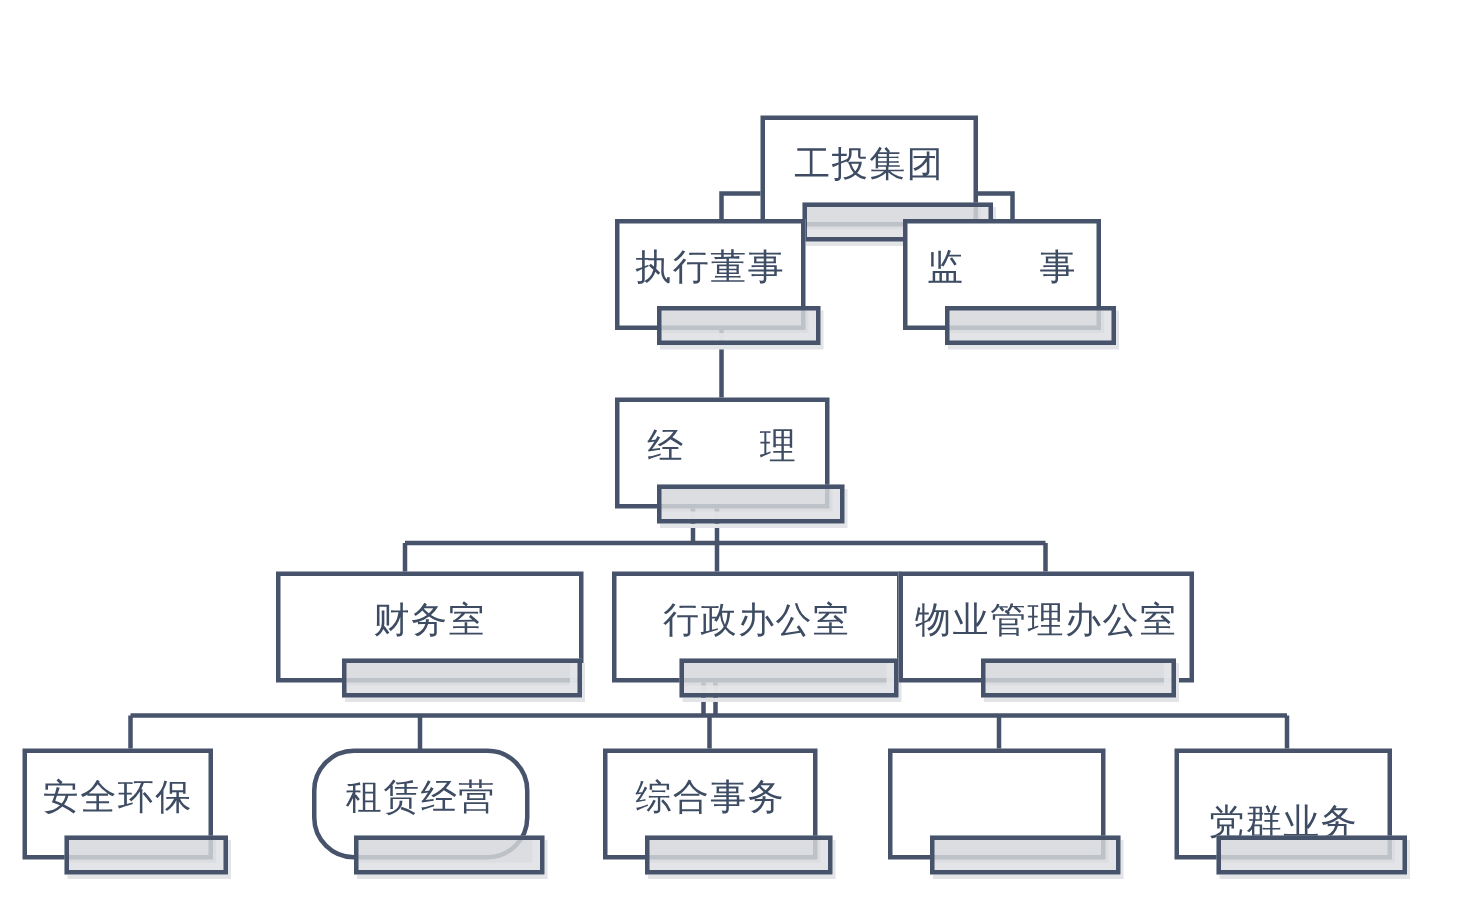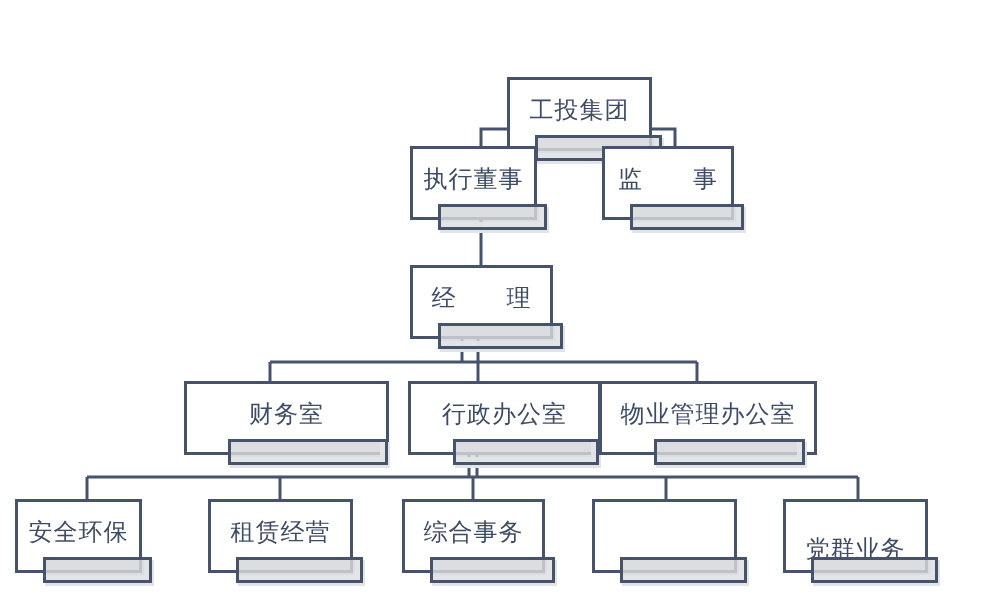--- a/index.html
+++ b/index.html
@@ -119,31 +119,31 @@
   <div class="node node--caiwu" style="left:184px; top:381px; width:205px;">
     <span class="label">财务室</span>
     <div class="shadow"></div>
   </div>
 
   <div class="node node--xingzheng" style="left:408px; top:381px; width:193px;">
     <span class="label">行政办公室</span>
     <div class="shadow"></div>
   </div>
 
-  <div class="node node--wuye" style="left:599px; top:381px; width:218px;">
+  <div class="node node--wuye" style="left:599px; top:381px; width:197px;">
     <span class="label">物业管理办公室</span>
     <div class="shadow"></div>
   </div>
 
   <div class="node node--anquan" style="left:15px; top:499px; width:127px;">
     <span class="label">安全环保</span>
     <div class="shadow"></div>
   </div>
 
-  <div class="node node--zulin" style="left:208px; top:499px; width:145px;">
+  <div class="node node--zulin" style="left:208px; top:499px; width:145px;border-radius:28px;">
     <span class="label">租赁经营</span>
     <div class="shadow"></div>
   </div>
 
   <div class="node node--zonghe" style="left:402px; top:499px; width:143px;">
     <span class="label">综合事务</span>
     <div class="shadow"></div>
   </div>
 
   <div class="node node--weihu" style="left:592px; top:499px; width:145px;">

